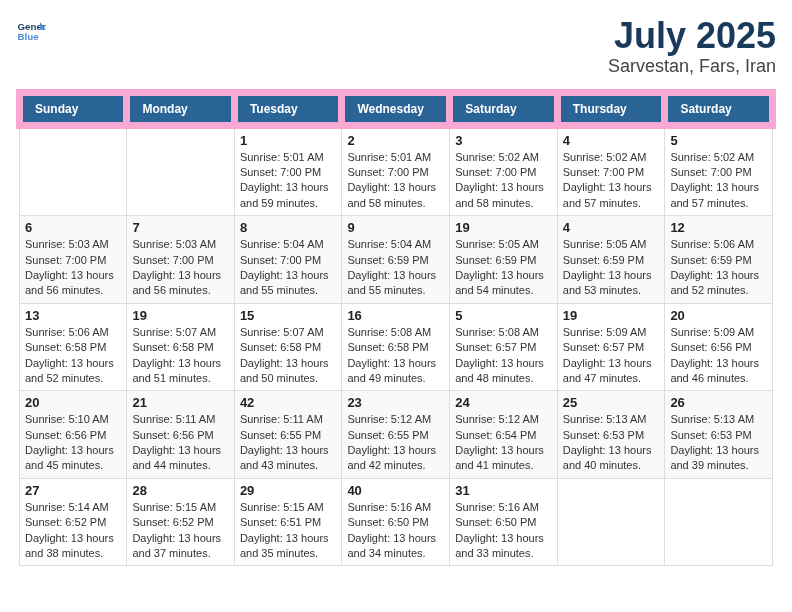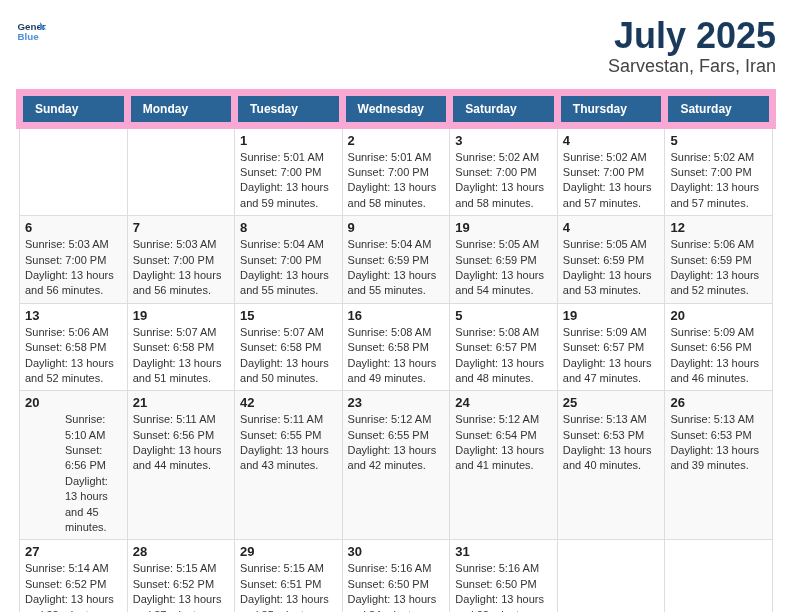--- a/index.html
+++ b/index.html
@@ -229,21 +229,21 @@
         <td>
           <span class="day-number">20</span>
           <div class="day-info" style="white-space: pre-line;">Sunrise: 5:09 AM
 Sunset: 6:56 PM
 Daylight: 13 hours and 46 minutes.</div>
         </td>
       </tr>
       <tr>
         <td>
           <span class="day-number">20</span>
-          <div class="day-info" style="white-space: pre-line; margin-left: 40px;">Sunrise: 5:10 AM
+          <div class="day-info" style="white-space: pre-line;">Sunrise: 5:10 AM
 Sunset: 6:56 PM
 Daylight: 13 hours and 45 minutes.</div>
         </td>
         <td>
           <span class="day-number">21</span>
           <div class="day-info" style="white-space: pre-line;">Sunrise: 5:11 AM
 Sunset: 6:56 PM
 Daylight: 13 hours and 44 minutes.</div>
         </td>
         <td>
@@ -290,21 +290,21 @@
 Sunset: 6:52 PM
 Daylight: 13 hours and 37 minutes.</div>
         </td>
         <td>
           <span class="day-number">29</span>
           <div class="day-info" style="white-space: pre-line;">Sunrise: 5:15 AM
 Sunset: 6:51 PM
 Daylight: 13 hours and 35 minutes.</div>
         </td>
         <td>
-          <span class="day-number">30</span>
+          <span class="day-number">40</span>
           <div class="day-info" style="white-space: pre-line;">Sunrise: 5:16 AM
 Sunset: 6:50 PM
 Daylight: 13 hours and 34 minutes.</div>
         </td>
         <td>
           <span class="day-number">31</span>
           <div class="day-info" style="white-space: pre-line;">Sunrise: 5:16 AM
 Sunset: 6:50 PM
 Daylight: 13 hours and 33 minutes.</div>
         </td>

